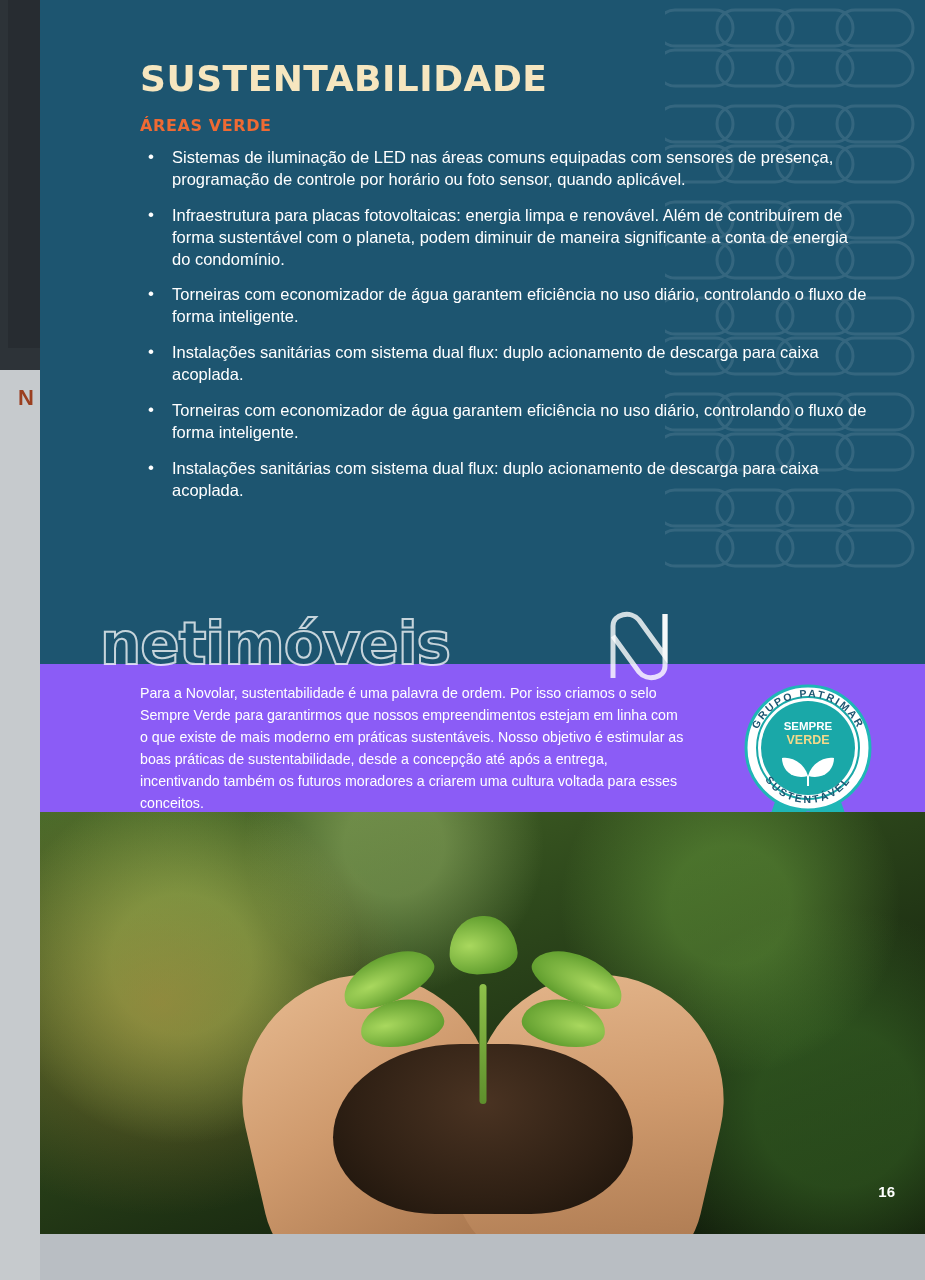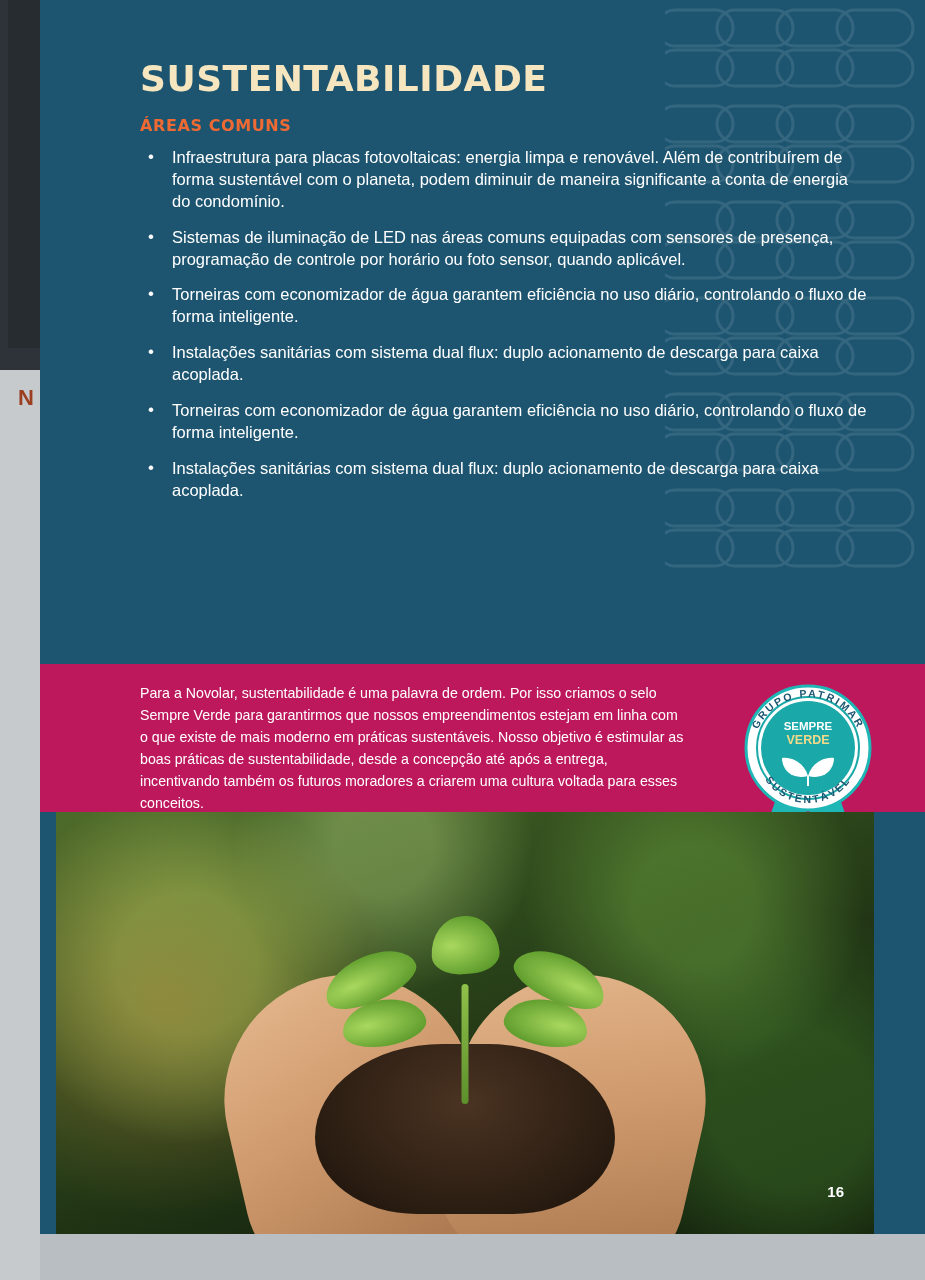--- a/index.html
+++ b/index.html
@@ -120,21 +120,21 @@
     color: #ffffff;
     font-size: 17px;
   }
 
   
   .callout {
     position: absolute;
     left: 0; top: 664px;
     width: 885px;
     height: 148px;
-    background: #be185d;
+    background: #8b5cf6;
   }
   .callout p {
     position: absolute;
     left: 100px; top: 18px;
     width: 545px;
     margin: 0;
     color: #ffffff;
     font-size: 14.2px;
     line-height: 1.55;
     font-family: "Liberation Sans", sans-serif;
@@ -145,22 +145,22 @@
     position: absolute;
     right: 38px;
     top: 676px;
     width: 158px;
     height: 180px;
   }
 
   
   .photo {
     position: absolute;
-    left: 16px; top: 812px;
-    width: 818px;
+    left: 0; top: 812px;
+    width: 885px;
     height: 422px;
     overflow: hidden;
     background: #a21caf;
   }
   .photo .bg {
     position: absolute;
     inset: 0;
     background:
       radial-gradient(circle at 16% 36%, rgba(150,200,90,0.55) 0 70px, rgba(0,0,0,0) 180px),
       radial-gradient(circle at 78% 22%, rgba(120,180,70,0.40) 0 60px, rgba(0,0,0,0) 170px),
@@ -325,24 +325,24 @@
           <path d="M130 50 h40 a18 18 0 0 1 0 36 h-40 a18 18 0 0 1 0 -36 z"></path>
           <path d="M190 10 h40 a18 18 0 0 1 0 36 h-40 a18 18 0 0 1 0 -36 z"></path>
           <path d="M190 50 h40 a18 18 0 0 1 0 36 h-40 a18 18 0 0 1 0 -36 z"></path>
         </g>
       </g>
     </svg>
 
     <div class="content">
       <h1 class="title">SUSTENTABILIDADE</h1>
 
-      <h2 class="section">ÁREAS COMUNS</h2>
+      <h2 class="section">ÁREAS VERDE</h2>
       <ul class="bullets">
+        <li>Sistemas de iluminação de LED nas áreas comuns equipadas com sensores de presença, programação de controle por horário ou foto sensor, quando aplicável.</li>
         <li>Infraestrutura para placas fotovoltaicas: energia limpa e renovável. Além de contribuírem de forma sustentável com o planeta, podem diminuir de maneira significante a conta de energia do condomínio.</li>
-        <li>Sistemas de iluminação de LED nas áreas comuns equipadas com sensores de presença, programação de controle por horário ou foto sensor, quando aplicável.</li>
         <li>Torneiras com economizador de água garantem eficiência no uso diário, controlando o fluxo de forma inteligente.</li>
         <li>Instalações sanitárias com sistema dual flux: duplo acionamento de descarga para caixa acoplada.</li>
       </ul>
 
       <ul class="bullets">
         <li>Torneiras com economizador de água garantem eficiência no uso diário, controlando o fluxo de forma inteligente.</li>
         <li>Instalações sanitárias com sistema dual flux: duplo acionamento de descarga para caixa acoplada.</li>
       </ul>
     </div>
 
@@ -391,18 +391,27 @@
         <div class="stem"></div>
         <div class="leaf l1"></div>
         <div class="leaf l2"></div>
         <div class="leaf l3"></div>
         <div class="leaf l4"></div>
         <div class="leaf l5"></div>
       </div>
       <div class="page-number">16</div>
     </div>
 
+    <div class="watermark">
+      <svg width="700" height="92" viewBox="0 0 700 92" aria-hidden="true">
+        <text x="0" y="64" class="wm-text" font-family="DejaVu Sans, sans-serif" font-size="58" font-weight="bold" fill="none" stroke="rgba(255,255,255,0.75)" stroke-width="2">netimóveis</text>
+        <g transform="translate(505,8)" fill="none" stroke="rgba(255,255,255,0.8)" stroke-width="5">
+          <path d="M8 70 L8 18 C8 6 26 2 34 12 L60 48 L60 6"></path>
+          <path d="M60 6 L60 58 C60 70 42 74 34 64 L8 28"></path>
+        </g>
+      </svg>
+    </div>
 
   </div>
 
   <div class="bottom-band-inner"></div>
   <div class="bottom-band"></div>
 </div>
 
 </body></html>

